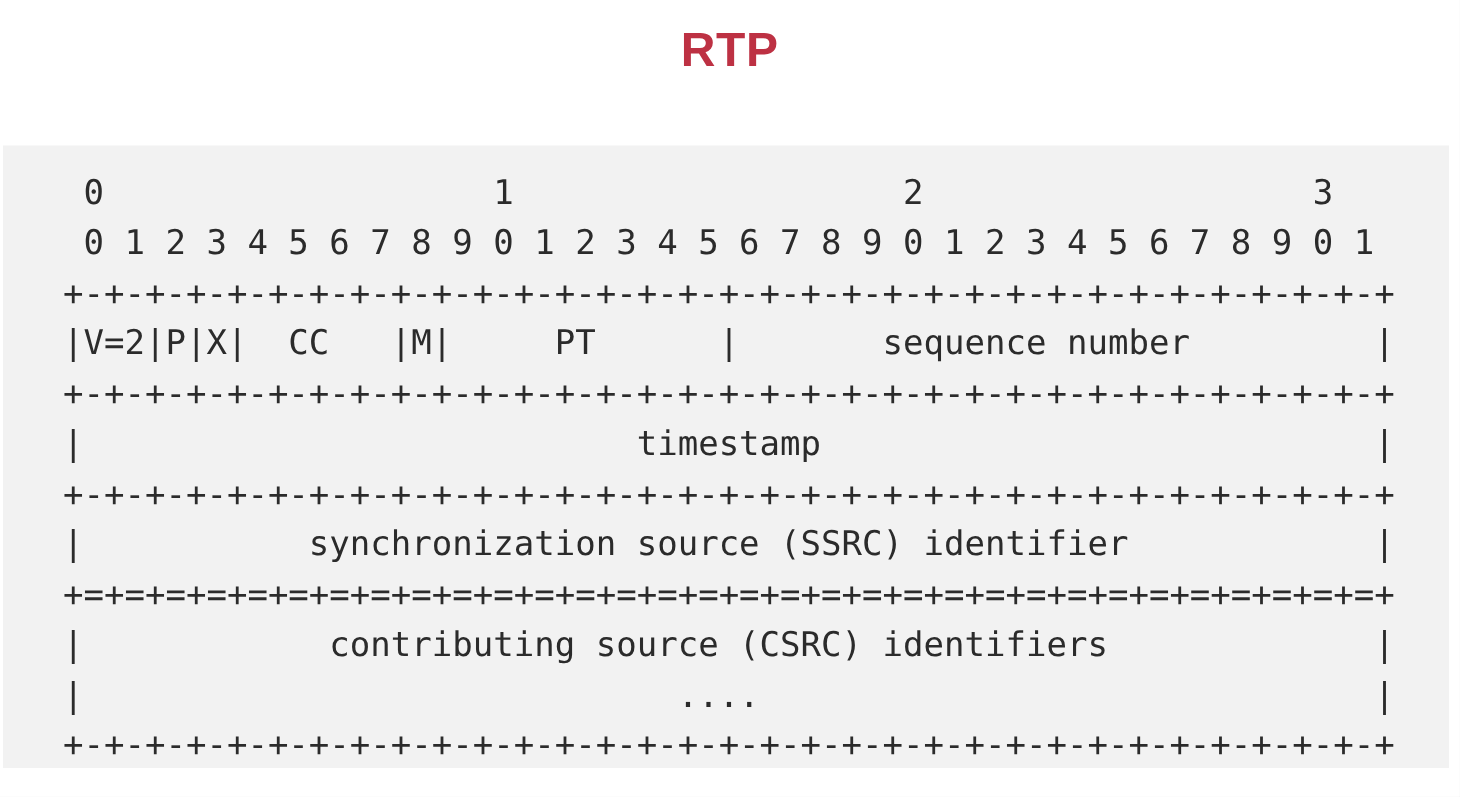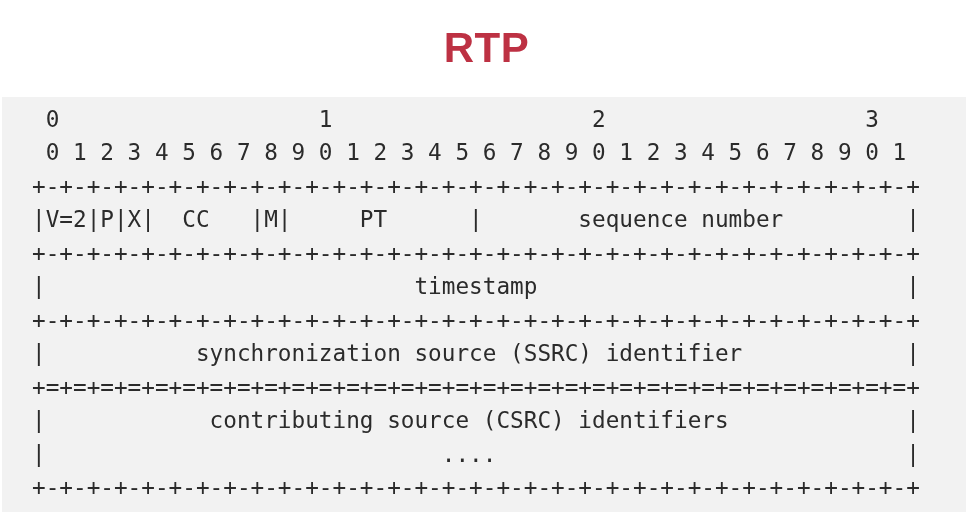--- a/index.html
+++ b/index.html
@@ -18,39 +18,39 @@
     overflow: hidden;
     font-family: "Liberation Sans", sans-serif;
   }
   .page {
     position: relative;
     width: 973px;
     height: 531px;
   }
   .title {
     margin: 0;
-    padding-top: 23px;
+    padding-top: 8px;
     text-align: center;
-    font-size: 42px;
+    font-size: 32px;
     line-height: 50px;
     font-weight: 700;
     letter-spacing: 0.5px;
     color: var(--title-red);
     font-family: "Liberation Sans", sans-serif;
   }
   .diagram-panel {
     position: absolute;
     left: 2px;
     top: 97px;
     width: 964px;
     height: 415px;
     background: var(--panel-bg);
   }
   .ascii {
-    margin: 2px;
+    margin: 12px;
     padding: 4px 0 0 28px;
     font-family: "DejaVu Sans Mono", "Liberation Mono", monospace;
     font-size: 22.7px;
     line-height: 33.45px;
     color: var(--diagram-text);
     white-space: pre;
   }
 </style>
 </head>
 <body>

